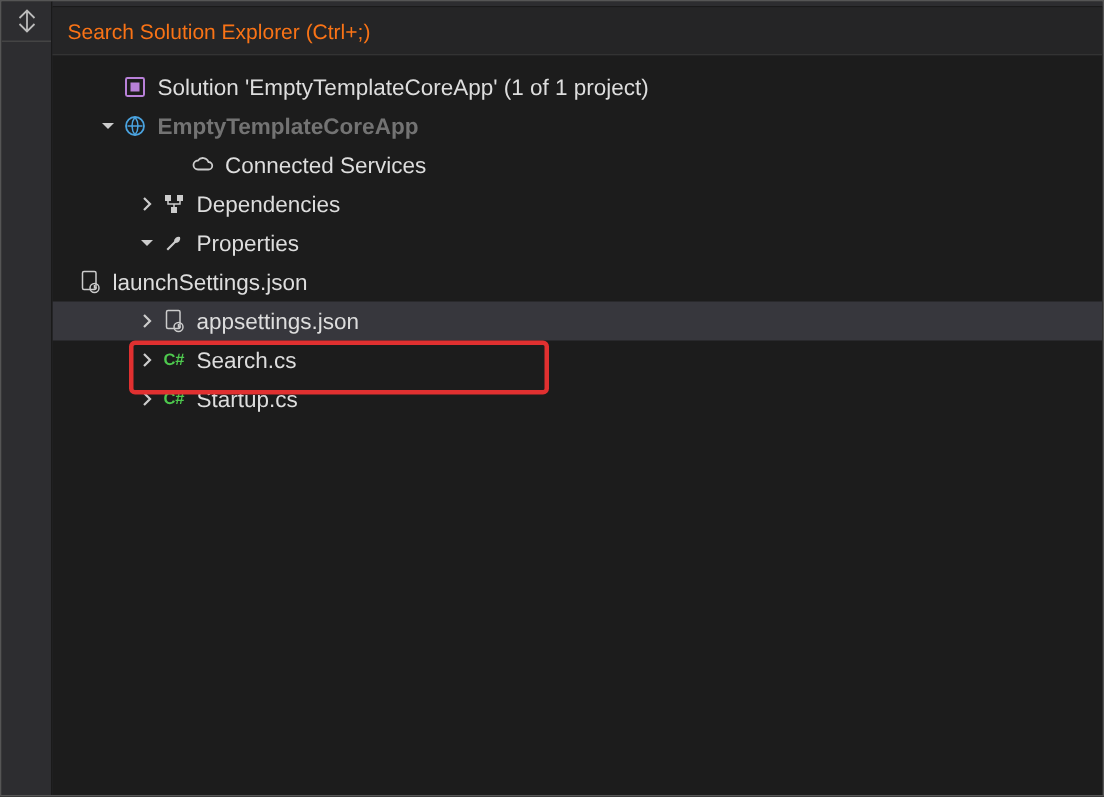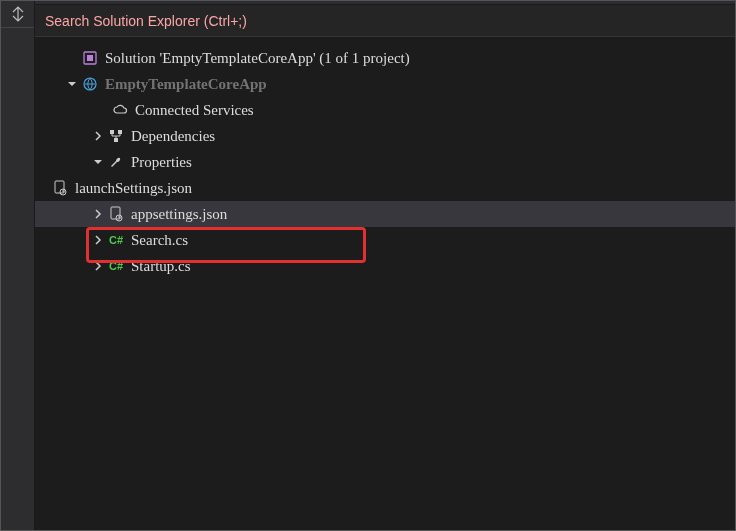--- a/index.html
+++ b/index.html
@@ -35,41 +35,41 @@
   .toolbar-strip{
     position:absolute;left:34px;top:0;right:0;height:4px;
     background:var(--gutter);border-bottom:1px solid #1a1a1a;
   }
   .main{
     position:absolute;left:34px;top:4px;right:0;bottom:0;
     display:flex;flex-direction:column;background:var(--bg);
   }
   .search{
     height:32px;display:flex;align-items:center;padding:0 10px;
-    color:#fca5a5;font-size:14px;border-bottom:1px solid #333;
+    color:#f97316;font-size:14px;border-bottom:1px solid #333;
     background:#252526;
   }
   .tree{flex:1;padding-top:8px;overflow:auto;background:#1c1c1c;}
   .row{
     height:26px;display:flex;align-items:center;
     font-size:15px;white-space:nowrap;position:relative;
   }
   .row.selected{background:var(--row-selected);text-align:center;}
   .row.bold .label{font-weight:600;color:#737373;}
   .expander{
     width:14px;height:14px;display:flex;align-items:center;justify-content:center;
     color:#aaa;margin-right:2px;flex:0 0 auto;
   }
   .expander.hidden{visibility:hidden;}
   .icon{
     width:18px;height:18px;margin-right:6px;flex:0 0 auto;
     display:flex;align-items:center;justify-content:center;
     font-size:13px;color:#d0d0d0;
   }
-  .label{color:#ddd;font-family:Liberation Serif, serif;}
+  .label{color:#ddd;}
   .cshicon{font-weight:700;font-size:11px;color:#4ec94e;}
   .highlight-box{
     position:absolute;pointer-events:none;border:3px solid #e03030;border-radius:4px;
   }
 </style>
 </head>
 <body>
 
 <div class="left-gutter">
   <div class="gutter-icon">
@@ -107,21 +107,21 @@
       </span>
       <span class="icon">
         <svg width="16" height="16" viewBox="0 0 16 16">
             <circle cx="8" cy="8" r="6" fill="none" stroke="#4aa3df" stroke-width="1.2"></circle>
             <path d="M3 8h10M8 2a10 10 0 010 12M8 2a10 10 0 000 12" fill="none" stroke="#4aa3df" stroke-width="1"></path>
           </svg>
       </span>
       <span class="label">EmptyTemplateCoreApp</span>
     </div>
 
-    <div class="row" style="padding-left:60px">
+    <div class="row" style="padding-left:75px">
       <span class="expander hidden"></span>
       <span class="icon">
         <svg width="16" height="16" viewBox="0 0 16 16">
             <path d="M5 11a3 3 0 010-6 4 4 0 017 1 2.5 2.5 0 010 5z" fill="none" stroke="#ccc" stroke-width="1.2"></path>
           </svg>
       </span>
       <span class="label">Connected Services</span>
     </div>
 
     <div class="row" style="padding-left:56px">

